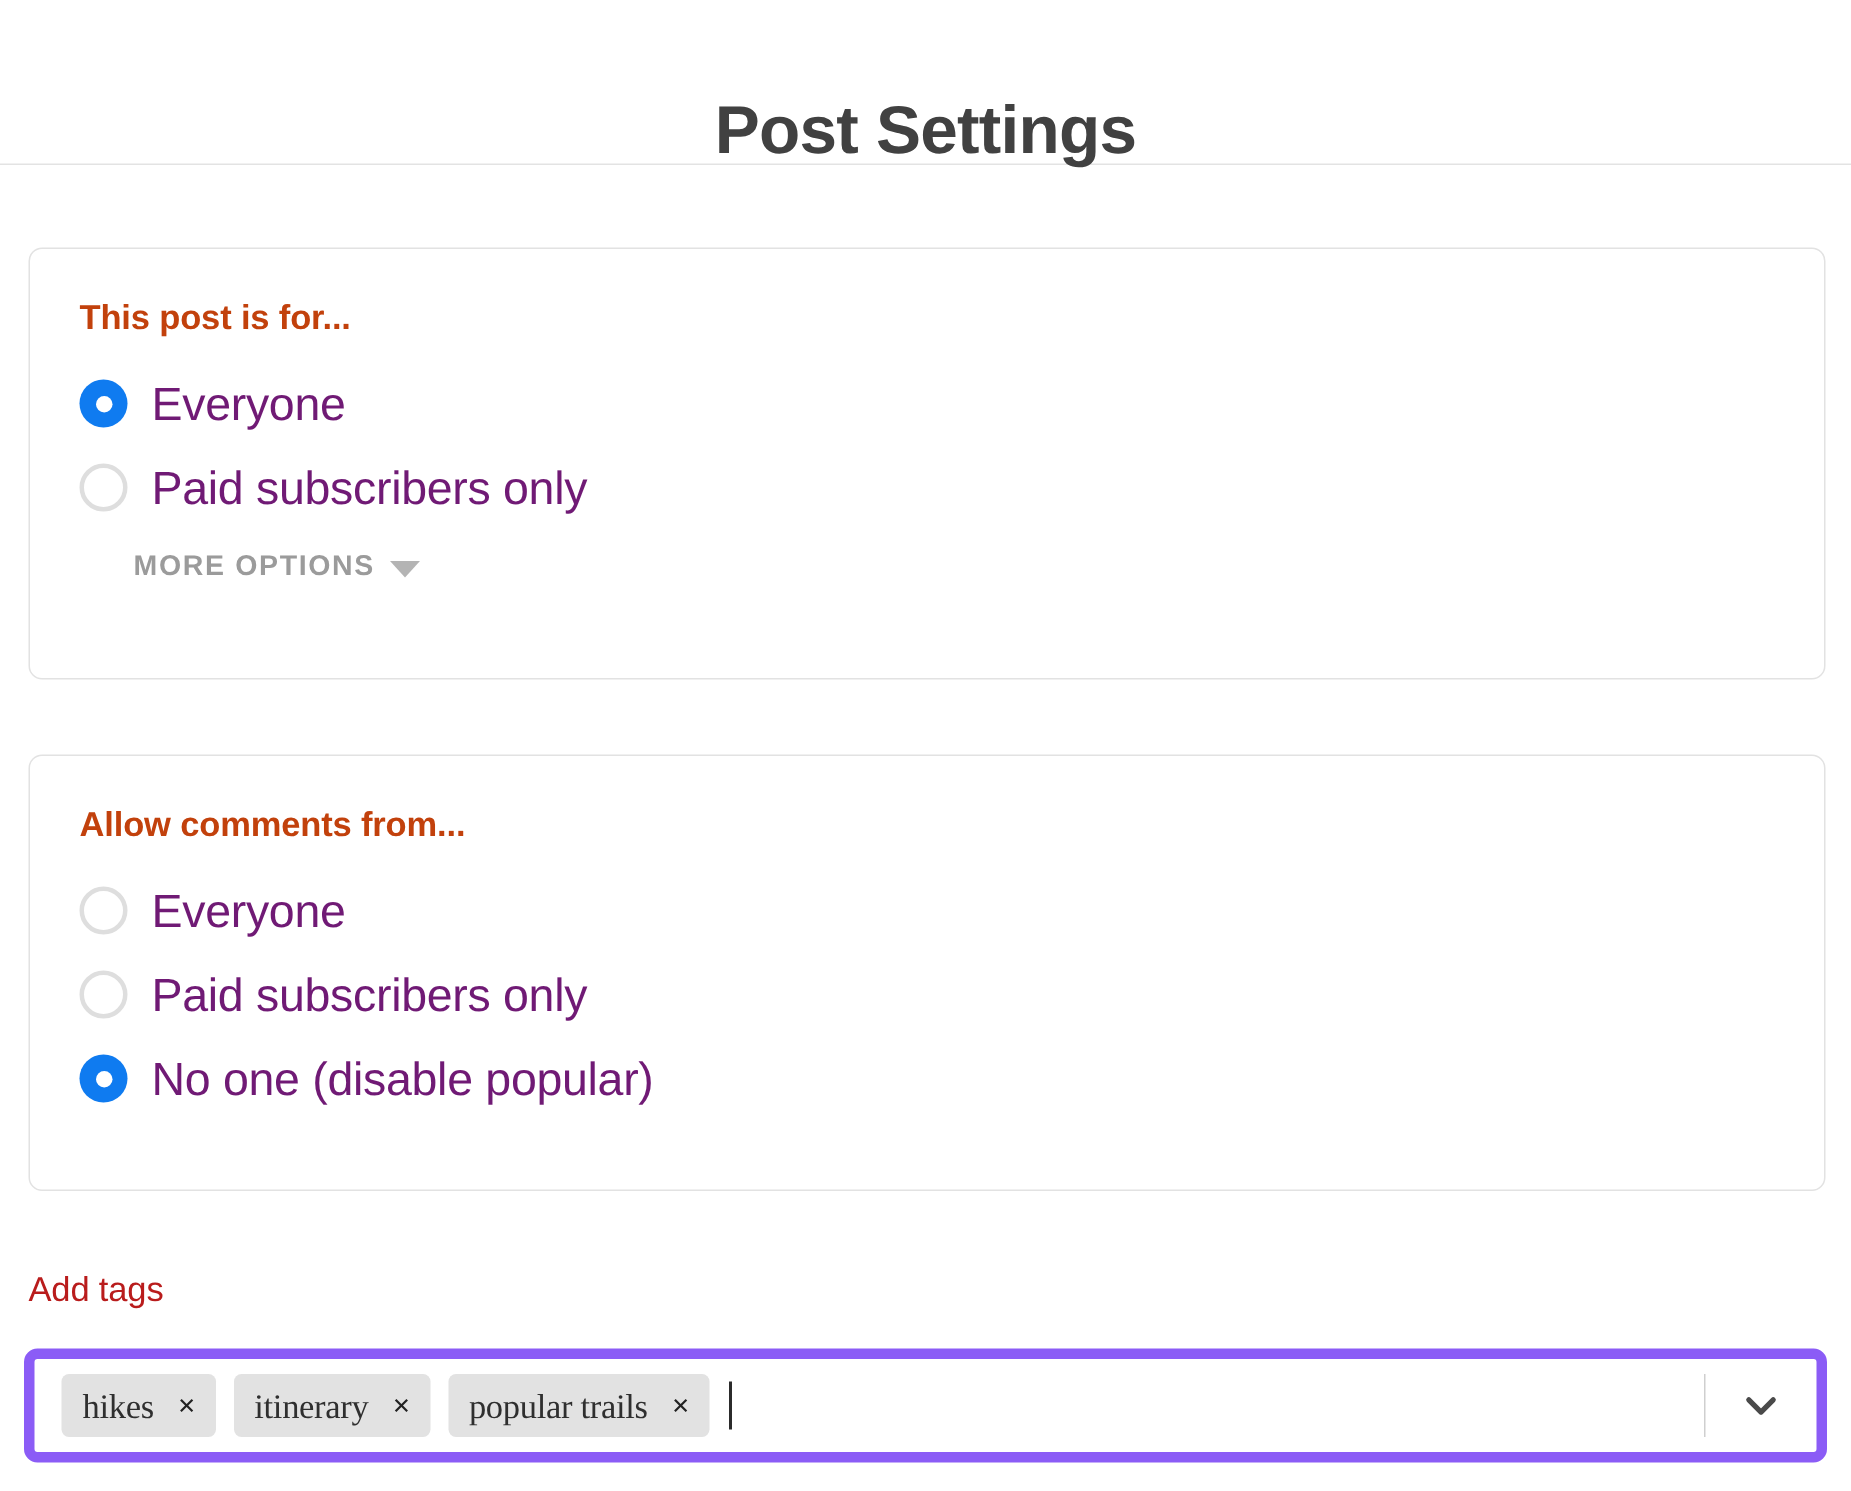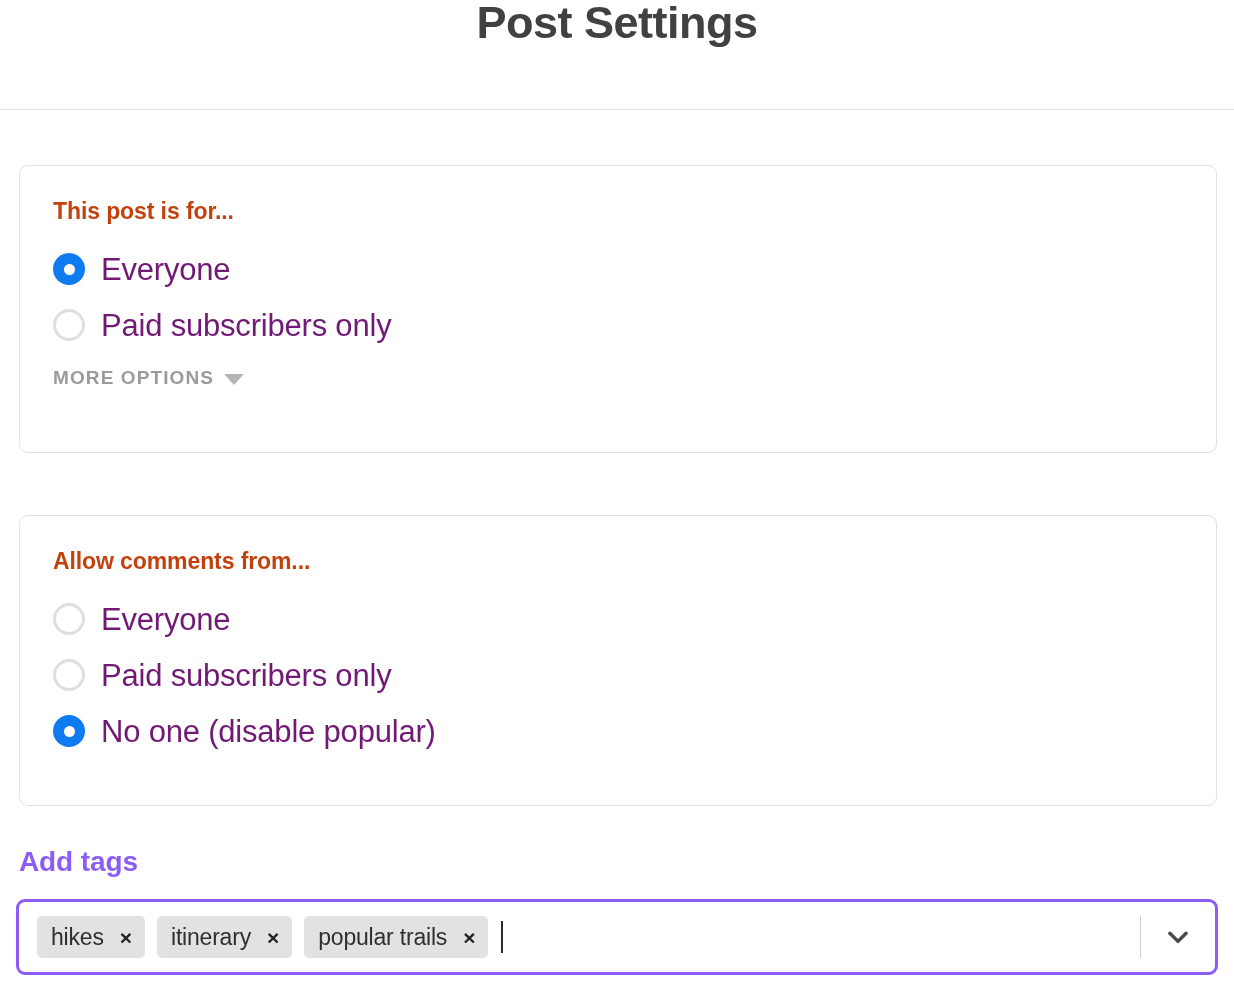--- a/index.html
+++ b/index.html
@@ -18,42 +18,42 @@
     height: 994px;
     overflow: hidden;
     background: #ffffff;
   }
 
   
   .header {
     height: 110px;
     border-bottom: 1px solid #e3e3e3;
     display: flex;
-    align-items: flex-start;
+    align-items: flex-end;
     justify-content: center;
   }
   .page-title {
     font-size: 45px;
     font-weight: bold;
     color: #414141;
     letter-spacing: -0.5px;
     line-height: 1;
   }
 
   
   .card {
     position: absolute;
     left: 19px;
     width: 1198px;
     border: 1px solid #e2e2e2;
     border-radius: 9px;
     background: #ffffff;
   }
   #card-audience { top: 165px; height: 288px; }
-  #card-comments { top: 515px; height: 291px; }
+  #card-comments { top: 503px; height: 291px; }
 
   .card-inner { padding: 32px 0 0 33px; }
 
   .card-heading {
     font-size: 23px;
     font-weight: bold;
     color: #c2410c;
     letter-spacing: -0.1px;
     margin-bottom: 16px;
   }
@@ -105,55 +105,57 @@
     display: inline-flex;
     align-items: center;
     margin-top: 14px;
     cursor: pointer;
   }
   .more-options-label {
     font-size: 19px;
     font-weight: bold;
     color: #9b9b9b;
     letter-spacing: 1.1px;
+    margin-left: 36px;
   }
   .caret-down {
     width: 0;
     height: 0;
     margin-left: 10px;
     margin-top: 3px;
     border-left: 10px solid transparent;
     border-right: 10px solid transparent;
     border-top: 11px solid #b4b4b4;
   }
 
   
   .tags-label {
     position: absolute;
     left: 19px;
     top: 846px;
-    font-size: 28px;
-    font-weight: bold;
-    color: #8b5cf6;
+    font-size: 23px;
+    font-weight: normal;
+    color: #b91c1c;
     letter-spacing: -0.1px;
   }
 
   .tags-field {
     position: absolute;
     left: 16px;
     top: 899px;
     width: 1202px;
     height: 76px;
-    border: 3px solid #8b5cf6;
+    border: 7px solid #8b5cf6;
     border-radius: 9px;
     background: #ffffff;
     display: flex;
     align-items: center;
     padding-left: 18px;
     padding-right: 0;
+    font-family: Liberation Serif, serif;
   }
 
   .chip {
     display: inline-flex;
     align-items: center;
     height: 42px;
     background: #e2e2e2;
     border-radius: 5px;
     padding: 0 13px 0 14px;
     margin-right: 12px;

